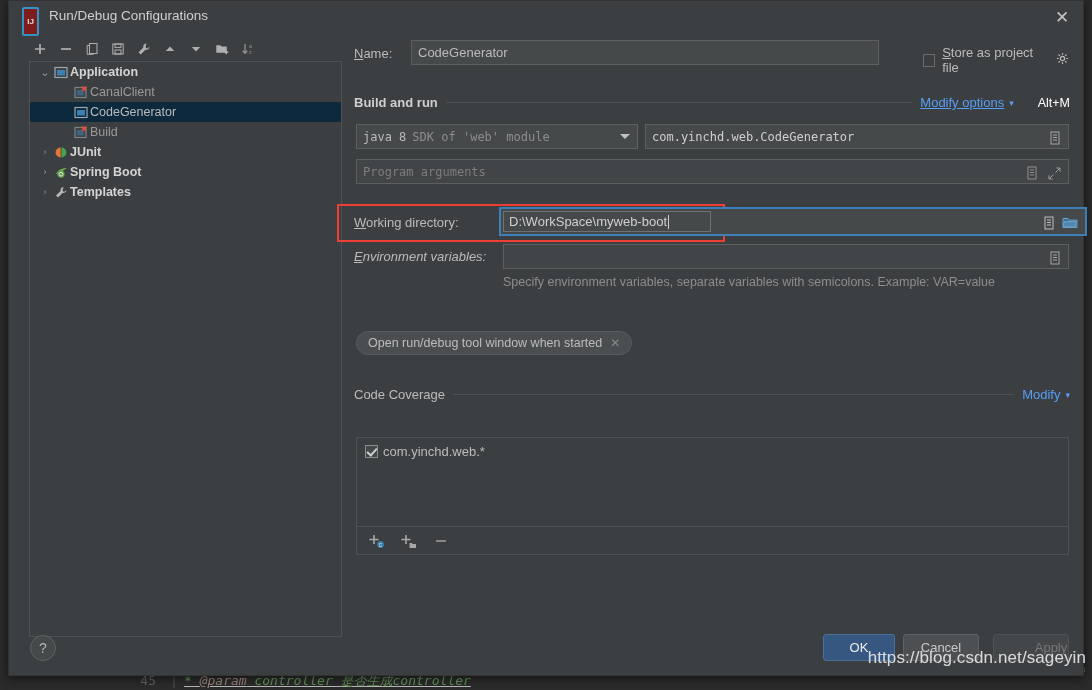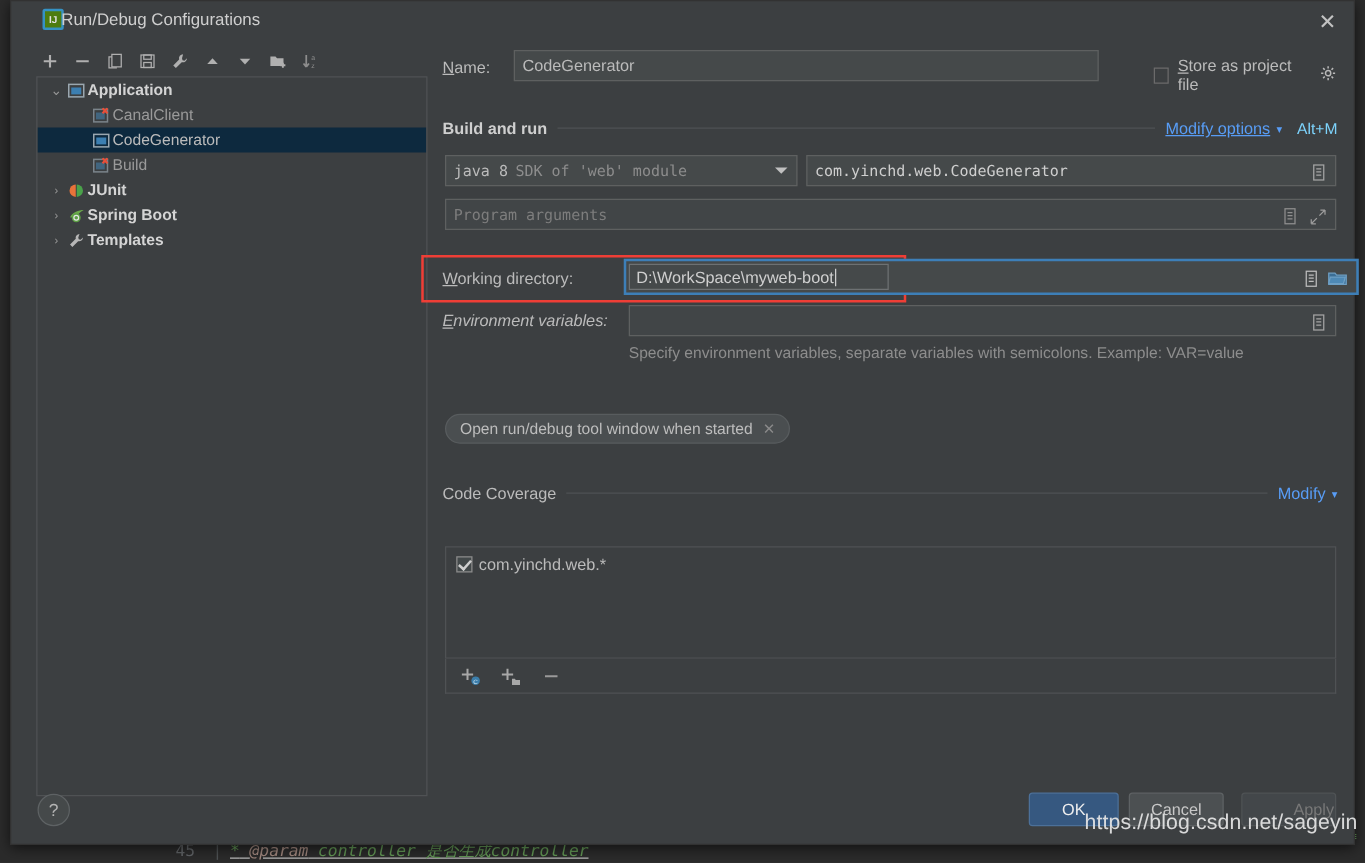--- a/index.html
+++ b/index.html
@@ -34,25 +34,25 @@
   #dialog{
     position:absolute;left:8px;top:0;width:1076px;height:676px;
     background:#3c3f41;
     border:1px solid #323232;
     box-shadow:0 2px 10px rgba(0,0,0,.6);
     box-sizing:border-box;
   }
   
   #titlebar{height:31px;position:relative;}
   #title-icon{
-    position:absolute;left:13px;top:6px;width:17px;height:17px;
-    background:#4d7c0f;border:2px solid #3592c4;border-radius:2px;
+    position:absolute;left:13px;top:6px;width:17px;height:29px;
+    background:#7f1d1d;border:2px solid #3592c4;border-radius:2px;
     display:flex;align-items:center;justify-content:center;
     font-size:8px;font-weight:bold;color:#e0e0e0;font-family:"Liberation Sans",sans-serif;
-    line-height:8px;box-sizing:border-box;margin-left:12px;
+    line-height:8px;box-sizing:border-box;
   }
   #title-text{position:absolute;left:40px;top:7px;font-size:13.5px;color:#cfcfcf;}
   #close-btn{
     position:absolute;right:8px;top:3px;width:26px;height:26px;
     display:flex;align-items:center;justify-content:center;
     color:#c3c3c3;font-size:17px;line-height:17px;cursor:default;
   }
 
   
   #tree-toolbar{position:absolute;left:18px;top:36px;width:300px;height:24px;display:flex;align-items:center;gap:0px;}
@@ -92,21 +92,21 @@
     border:solid #cfcfcf;border-width:0 2px 2px 0;transform:rotate(42deg);
   }
 
   
   .section{position:absolute;display:flex;align-items:center;width:716px;}
   .section-title{font-size:13px;font-weight:bold;color:#cfcfcf;white-space:nowrap;}
   .section-title.norm{font-weight:normal;color:#bbbbbb;}
   .sep{flex:1;height:1px;background:#4e5254;margin:0 8px;}
   .link{color:#589df6;font-size:13px;text-decoration:underline;white-space:nowrap;}
   .link.nou{text-decoration:none;}
-  .shortcut{color:#7dd3fc;font-size:12.5px;margin-left:12px;white-space:nowrap;}
+  .shortcut{color:#ffffff;font-size:12.5px;margin-left:24px;white-space:nowrap;}
   .caret{color:#589df6;font-size:9px;margin-left:5px;}
 
   
   #sdk-combo{
     position:absolute;left:3px;top:87px;width:282px;height:25px;
     background:#45494a;border:1px solid #5e6060;box-sizing:border-box;
     display:flex;align-items:center;padding:0 6px;
     font-family:"DejaVu Sans Mono",monospace;font-size:12px;
   }
   .mono{font-family:"DejaVu Sans Mono",monospace;font-size:12px;}

